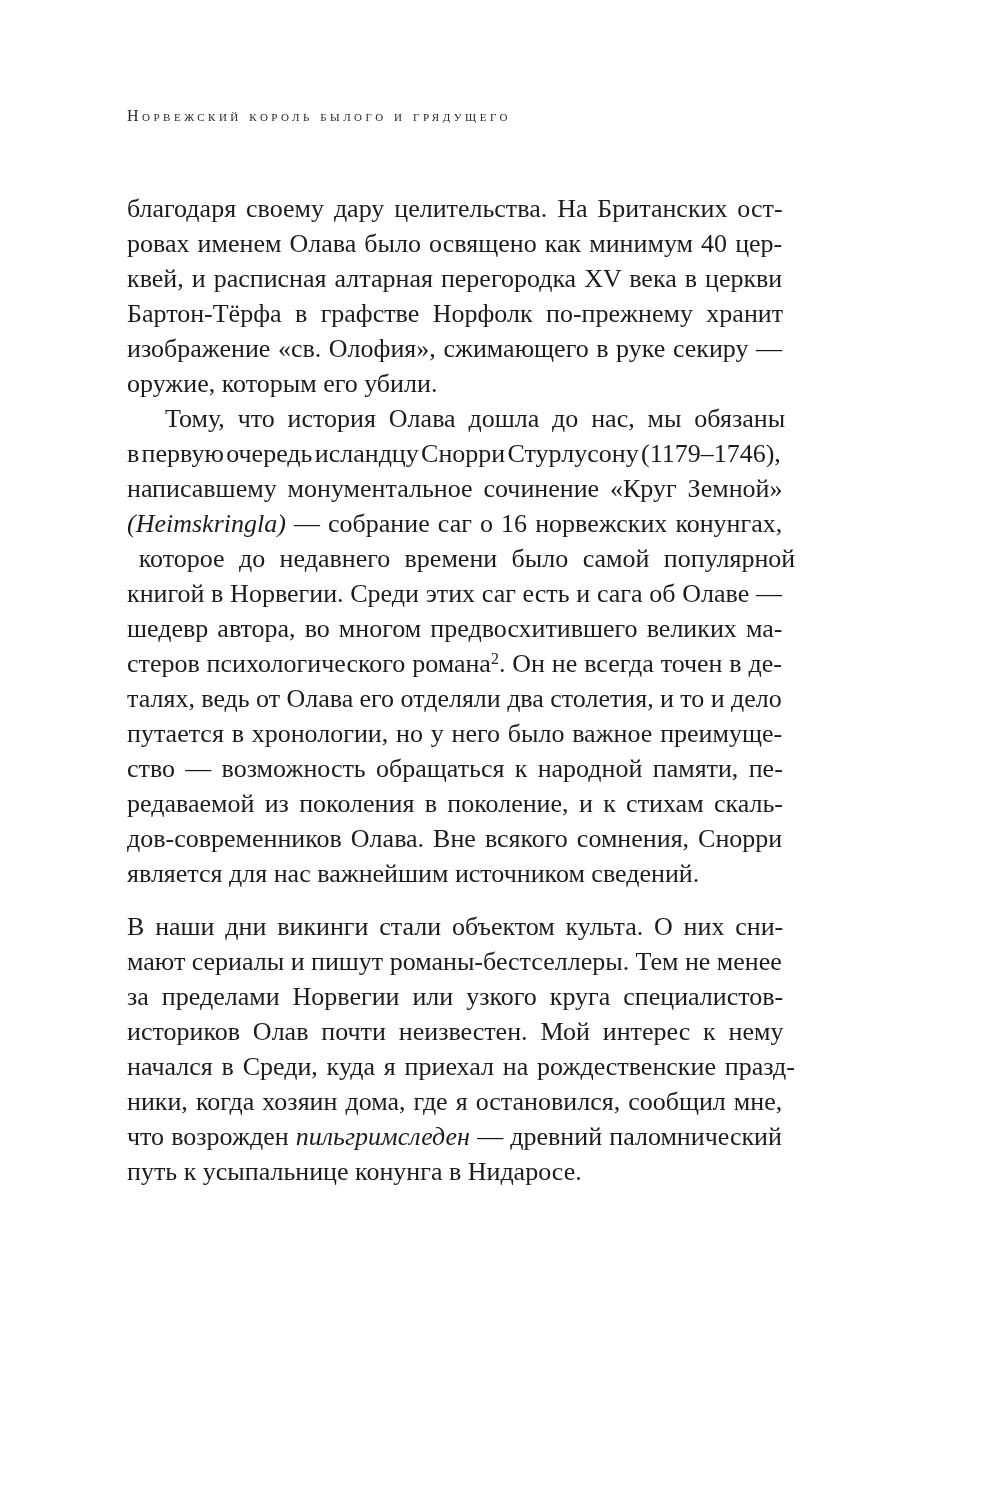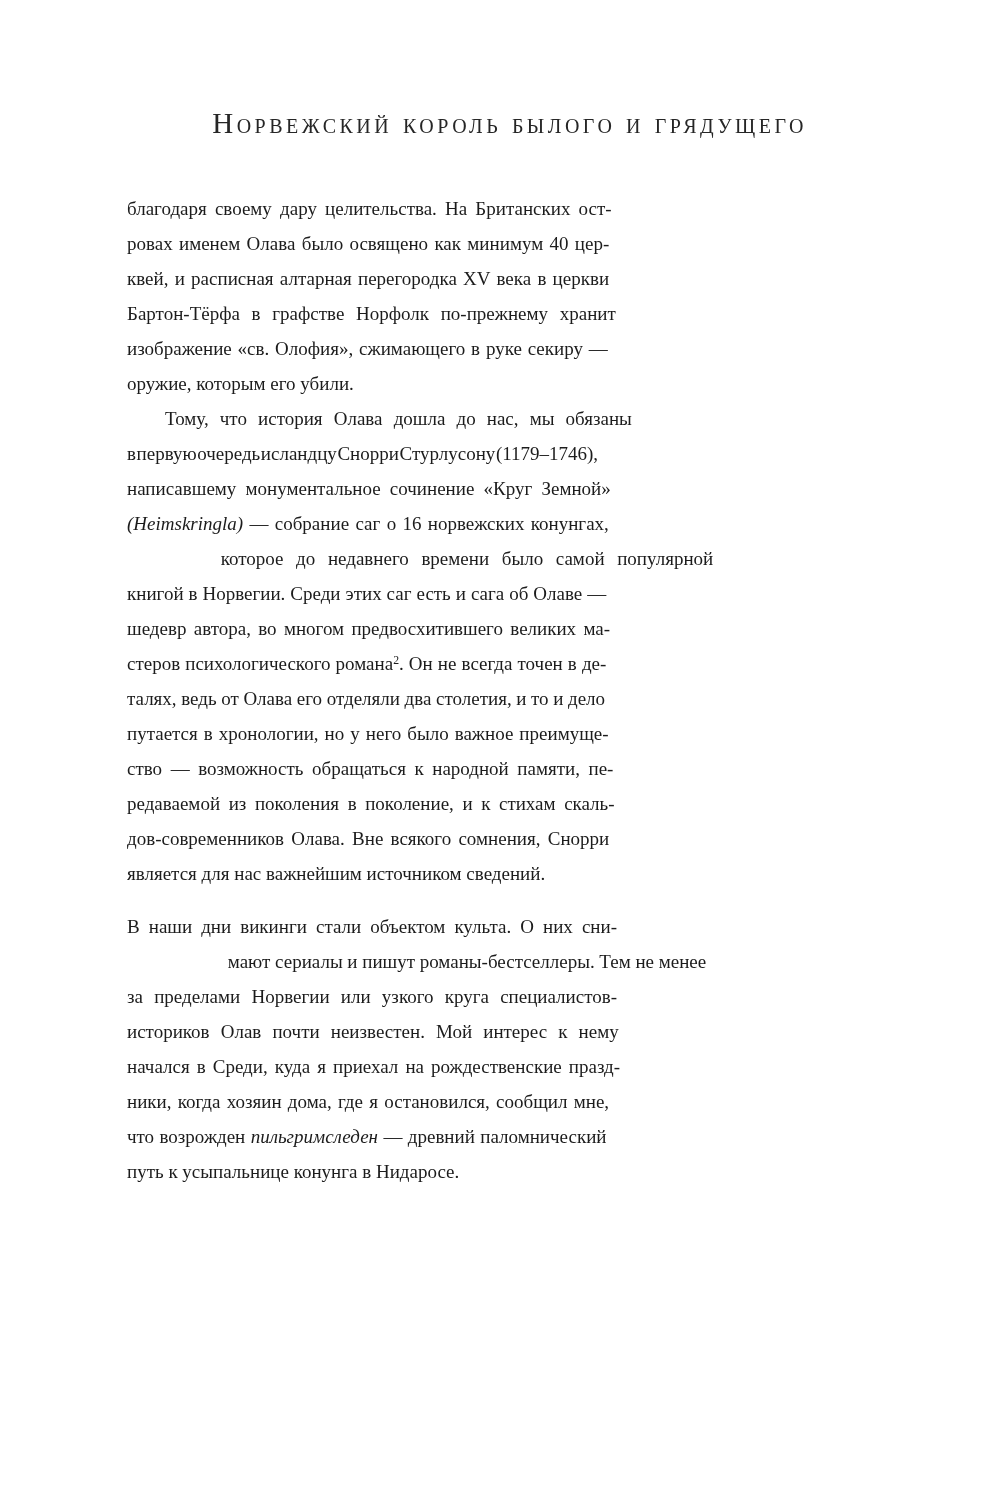--- a/index.html
+++ b/index.html
@@ -16,32 +16,32 @@
     background: #ffffff;
   }
   .column {
     position: absolute;
     left: 127px; top: 0;
     width: 680px; height: 100%;
   }
   .running-head {
     position: absolute;
     top: 107px; left: 0; width: 100%;
-    text-align: right;
+    text-align: left;
     font-variant: small-caps;
-    font-size: 29px;
+    font-size: 16px;
     letter-spacing: 3.5px;
     color: #262626;
     white-space: nowrap;
   }
   .textbody {
     position: absolute;
     top: 191px; left: 0;
     width: 680px;
-    font-size: 19px;
+    font-size: 26px;
     line-height: 35px;
   }
   .para { margin: 0; }
   .line {
     width: 680px;
     white-space: nowrap;
     box-sizing: border-box;
   }
   .line.indent { padding-left: 38px; }
   .ln-inner { display: inline; }
@@ -78,21 +78,21 @@
           <div class="line" style="word-spacing: 0.34375px;"><span class="ln-inner"><span>стеров психологического романа</span><span class="sup">2</span><span>. Он не всегда точен в де-</span></span></div>
           <div class="line" style="word-spacing: -0.127841px;"><span class="ln-inner"><span>талях, ведь от Олава его отделяли два столетия, и то и дело</span></span></div>
           <div class="line" style="word-spacing: 1.27734px;"><span class="ln-inner"><span>путается в хронологии, но у него было важное преимуще-</span></span></div>
           <div class="line" style="word-spacing: 3.81027px;"><span class="ln-inner"><span>ство — возможность обращаться к народной памяти, пе-</span></span></div>
           <div class="line" style="word-spacing: 3.83008px;"><span class="ln-inner"><span>редаваемой из поколения в поколение, и к стихам скаль-</span></span></div>
           <div class="line" style="word-spacing: 2.5px;"><span class="ln-inner"><span>дов-современников Олава. Вне всякого сомнения, Снорри</span></span></div>
           <div class="line"><span class="ln-inner"><span>является для нас важнейшим источником сведений.</span></span></div>
         </div>
         <div class="para" style="margin-top: 18px;">
           <div class="line" style="word-spacing: 4.30035px;"><span class="ln-inner"><span>В наши дни викинги стали объектом культа. О них сни-</span></span></div>
-          <div class="line" style="word-spacing: -0.0647321px; text-align: center;"><span class="ln-inner"><span>мают сериалы и пишут романы-бестселлеры. Тем не менее</span></span></div>
+          <div class="line" style="word-spacing: -0.0647321px;"><span class="ln-inner"><span>мают сериалы и пишут романы-бестселлеры. Тем не менее</span></span></div>
           <div class="line" style="word-spacing: 6.47917px;"><span class="ln-inner"><span>за пределами Норвегии или узкого круга специалистов-</span></span></div>
           <div class="line" style="word-spacing: 6.37723px;"><span class="ln-inner"><span>историков Олав почти неизвестен. Мой интерес к нему</span></span></div>
           <div class="line" style="word-spacing: 2.31055px;"><span class="ln-inner"><span>начался в Среди, куда я приехал на рождественские празд-</span></span></div>
           <div class="line" style="word-spacing: 1.51953px;"><span class="ln-inner"><span>ники, когда хозяин дома, где я остановился, сообщил мне,</span></span></div>
           <div class="line" style="word-spacing: 0.646875px;"><span class="ln-inner"><span>что возрожден </span><span class="it">пильгримследен</span><span> — древний паломнический</span></span></div>
           <div class="line"><span class="ln-inner"><span>путь к усыпальнице конунга в Нидаросе.</span></span></div>
         </div>
       </div>
   </div>
 </div>

